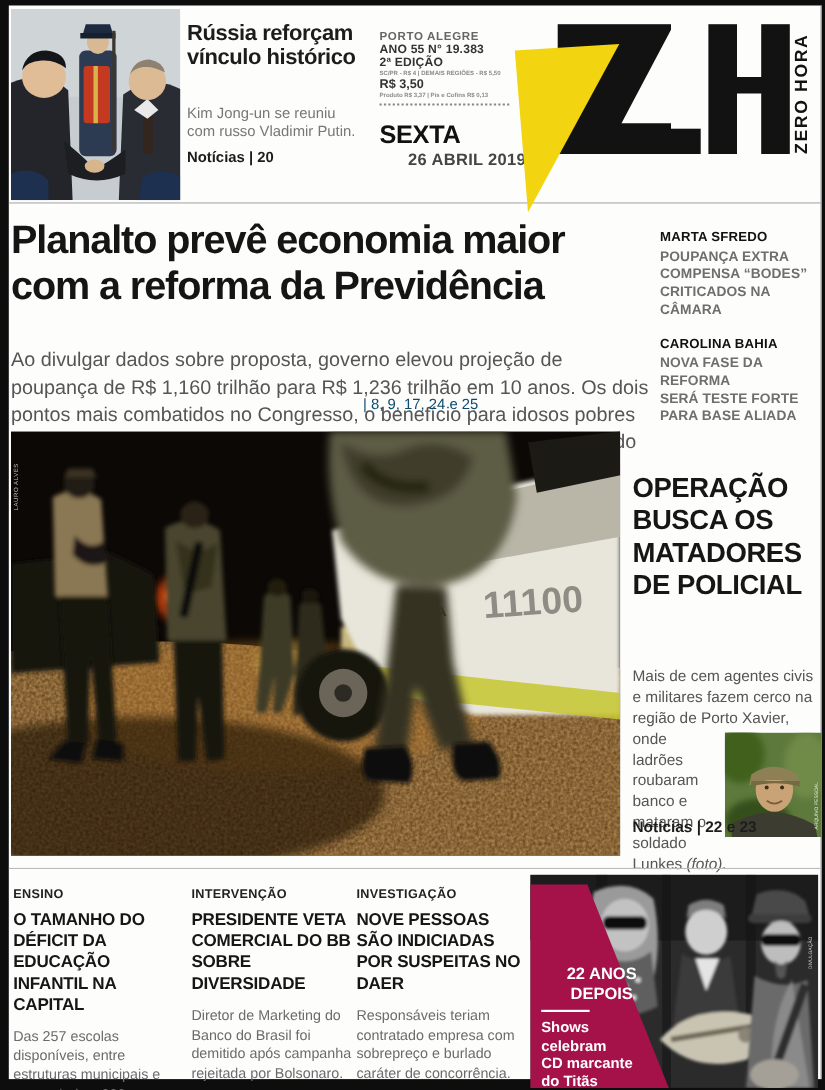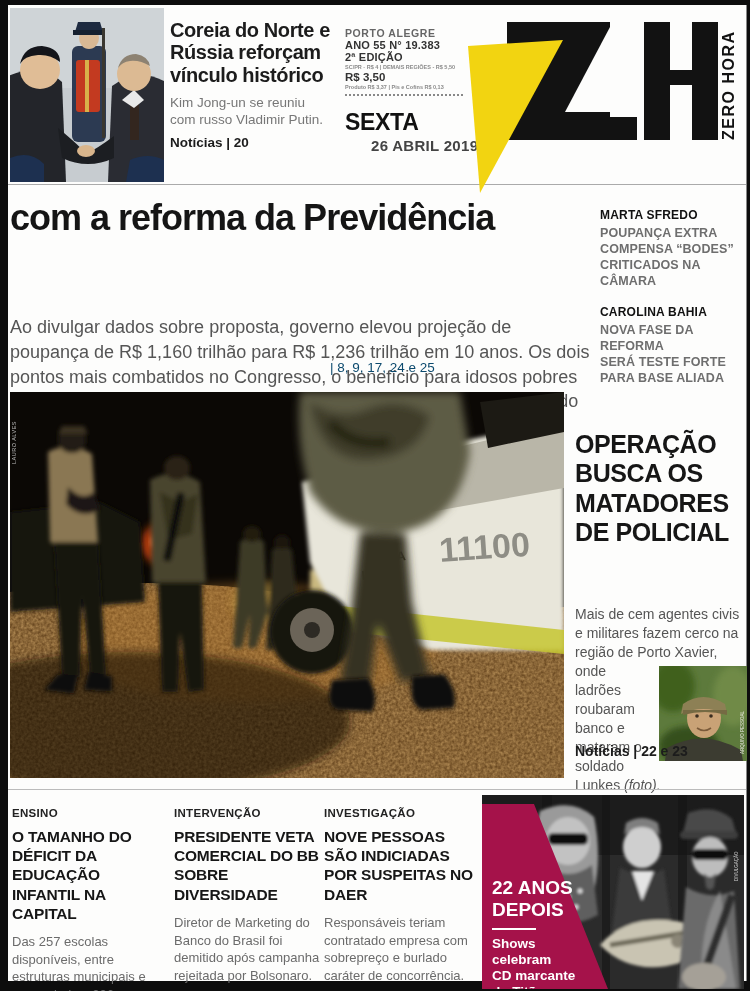--- a/index.html
+++ b/index.html
@@ -43,21 +43,21 @@
   
   .botrule{left:0;top:784px;width:738px;border-top:1px solid #bbb;}
   .bcol{top:802px;}
   .b1{left:4px;width:146px;} .b2{left:166px;width:146px;} .b3{left:316px;width:152px;}
   .kicker{font-size:11.5px;font-weight:800;color:#222;letter-spacing:.3px;margin-bottom:8px;}
   .bhead{font-size:15.5px;font-weight:900;color:#161616;line-height:1.24;letter-spacing:-.2px;margin-bottom:10px;}
   .bbody{font-size:13px;color:#6b6b6b;line-height:1.36;margin-bottom:10px;}
   .promo{left:474px;top:790px;width:262px;height:194px;overflow:hidden;}
   .promo-poly{position:absolute;left:0;top:0;width:100%;height:100%;}
   .promo-text{position:absolute;left:10px;top:82px;width:110px;color:#fff;}
-  .pt-title{font-size:19px;font-weight:800;line-height:1.18;}
+  .pt-title{font-size:15px;font-weight:800;line-height:1.18;text-align:center;}
   .pt-div{width:44px;border-top:2px solid #fff;margin:6px 0 6px 0;}
   .pt-line{font-size:13.5px;font-weight:800;line-height:1.2;}
 </style>
 </head>
 <body>
 
 <div class="page">
 
   <div class="abs vcred" style="left:4px;top:60px;">AFP</div>
 
@@ -86,21 +86,20 @@
 
       <path d="M48 120 Q70 138 76 146 Q88 140 104 128 L104 150 Q78 162 52 150 Z" fill="#1c1e22"></path>
       <ellipse cx="76" cy="143" rx="9" ry="6" fill="#d9b58c"></ellipse>
 
       <path d="M0 150 Q20 142 34 156 L34 174 L0 174 Z" fill="#1d3050"></path>
       <path d="M120 152 Q138 144 154 152 L154 174 L116 174 Z" fill="#1d3050"></path>
     </svg>
   </div>
 
   <div class="abs top-head">
-    <div>Coreia do Norte e</div>
     <div>Rússia reforçam</div>
     <div>vínculo histórico</div>
   </div>
   <div class="abs top-dek">
     <div>Kim Jong-un se reuniu</div>
     <div>com russo Vladimir Putin.</div>
   </div>
   <div class="abs top-ref">Notícias | 20</div>
 
   <div class="abs mast">
@@ -127,20 +126,21 @@
       <rect x="186" y="12" width="26" height="118" fill="#121212"></rect>
       <rect x="234" y="12" width="26" height="118" fill="#121212"></rect>
       <rect x="210" y="60" width="26" height="15" fill="#121212"></rect>
 
       <polygon points="10,36 105,30 22,183" fill="#f2d411"></polygon>
       <text x="276" y="130" transform="rotate(-90 276 130)" font-size="16" font-weight="800" letter-spacing="1.5" fill="#121212" font-family="Liberation Sans, sans-serif">ZERO HORA</text>
     </svg>
   </div>
 
   <div class="abs lead-hl">
+    <div>Planalto prevê economia maior</div>
     <div>com a reforma da Previdência</div>
   </div>
   <div class="abs lead-dek">Ao divulgar dados sobre proposta, governo elevou projeção de poupança de R$ 1,160 trilhão para R$ 1,236 trilhão em 10 anos. Os dois pontos mais combatidos no Congresso, o benefício para idosos pobres e a aposentadoria rural, representam menos de 10% no valor estimado de redução de gastos.</div>
   <div class="abs lead-ref">| 8, 9, 17, 24 e 25</div>
 
   <div class="abs colms">
     <div class="c-name">MARTA SFREDO</div>
     <div class="c-text">
       <div>POUPANÇA EXTRA</div>
       <div>COMPENSA “BODES”</div>

